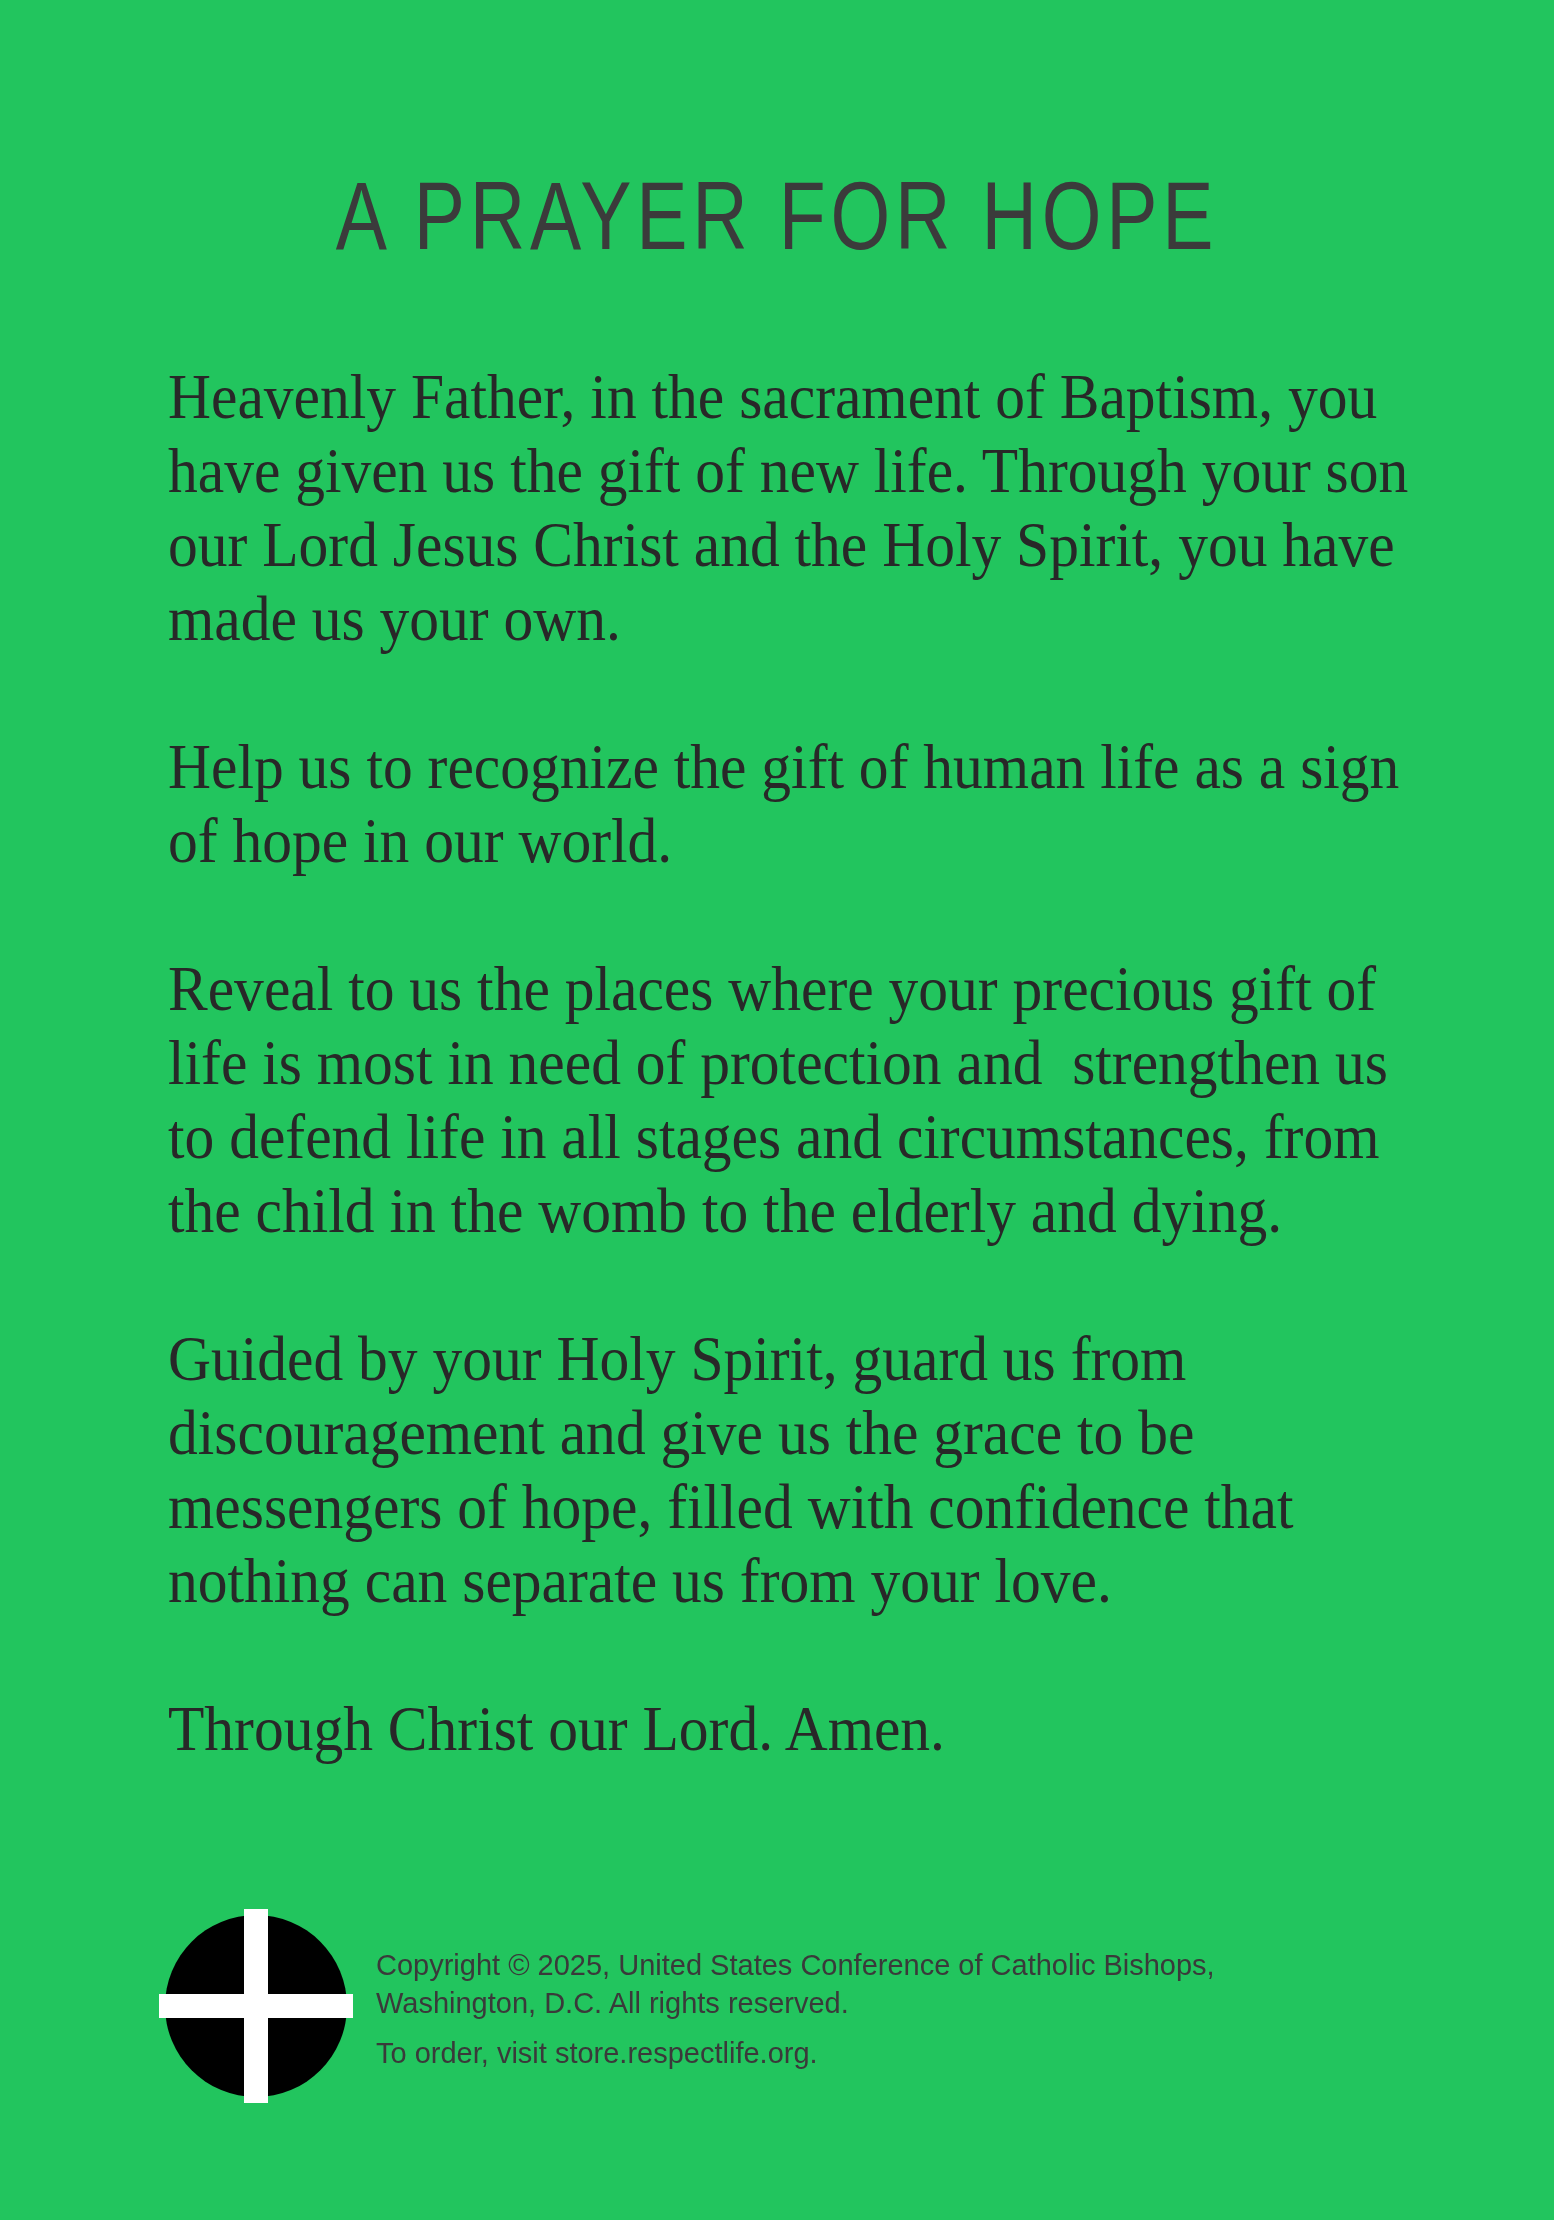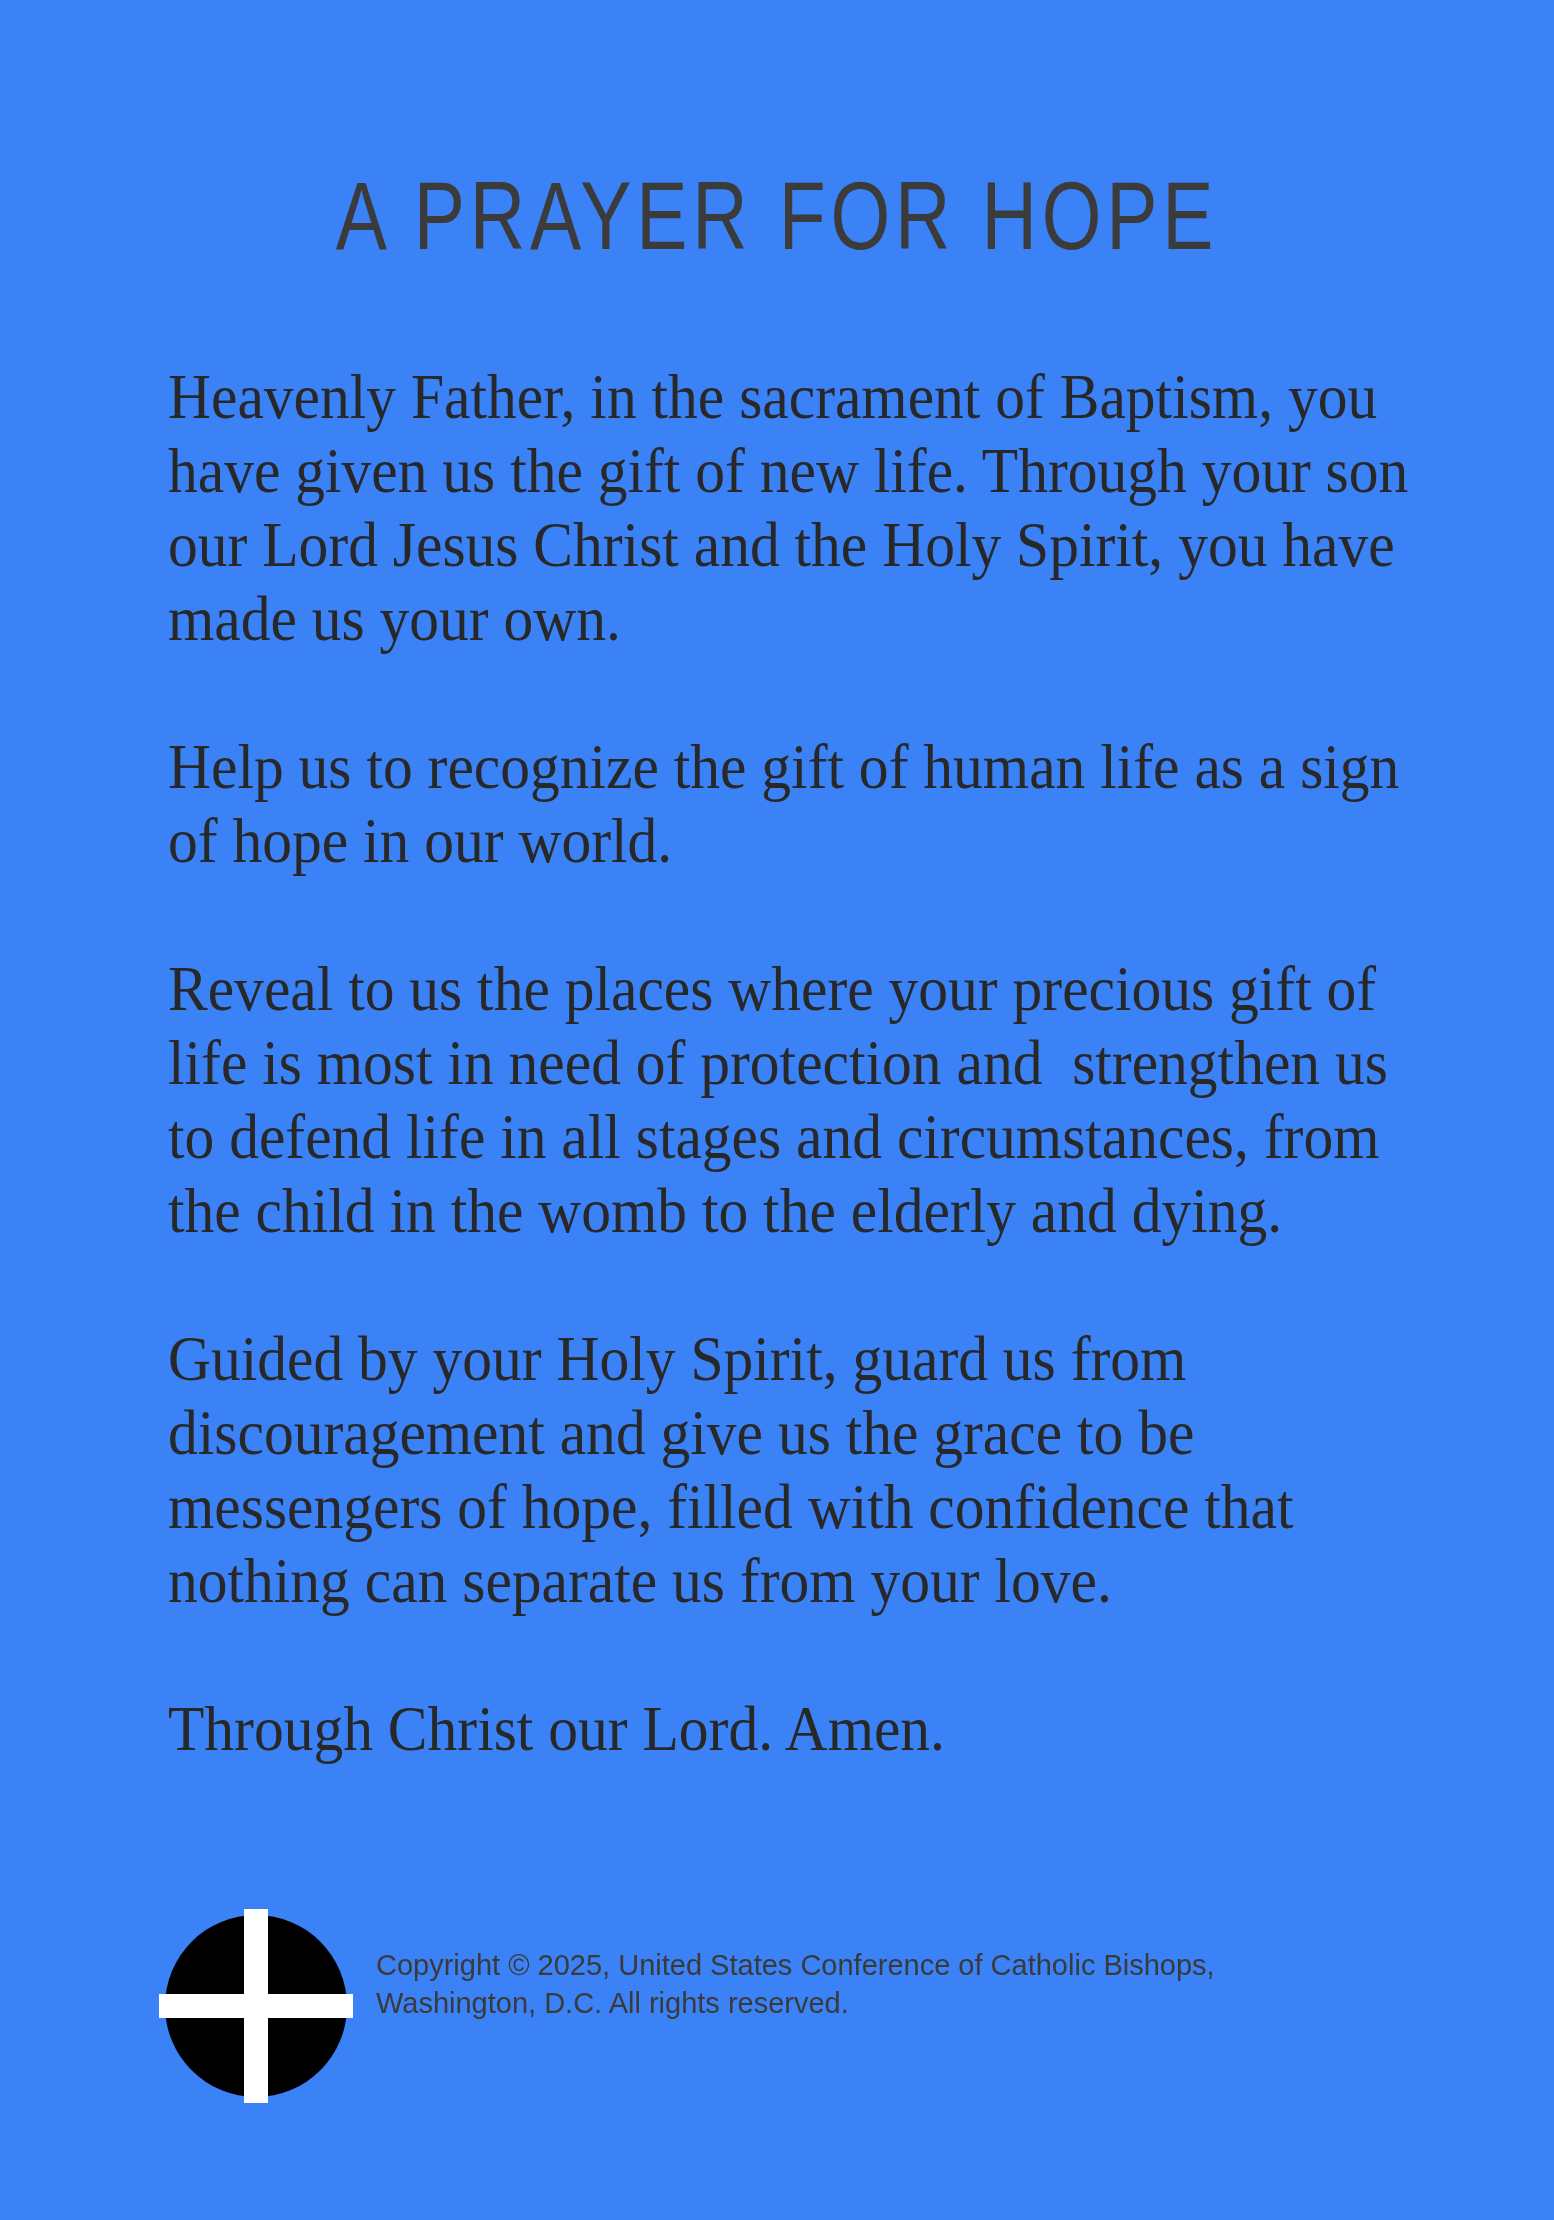--- a/index.html
+++ b/index.html
@@ -1,20 +1,20 @@
 <!DOCTYPE html>
 <html><head>
 <meta charset="utf-8">
 <style>
   html,body{margin:0;padding:0;background:#ffffff;}
   .page{
     position:relative;
     width:1554px;
     height:2220px;
-    background:#3b82f6;
+    background:#22c55e;
     overflow:hidden;
     font-family:"Liberation Serif", serif;
   }
   .title{
     position:absolute;
     top:168px;
     left:0;
     right:0;
     margin:0;
     text-align:center;
@@ -120,17 +120,18 @@
   <div class="footer">
 
     <div class="logo">
       <span class="bar-h"></span>
       <span class="bar-v"></span>
     </div>
 
     <div class="footer-text">
       <p class="copyright">Copyright © 2025, United States Conference of Catholic Bishops,
 Washington, D.C. All rights reserved.</p>
+      <p class="order">To order, visit store.respectlife.org.</p>
     </div>
 
   </div>
 
 </div>
 
 </body></html>

